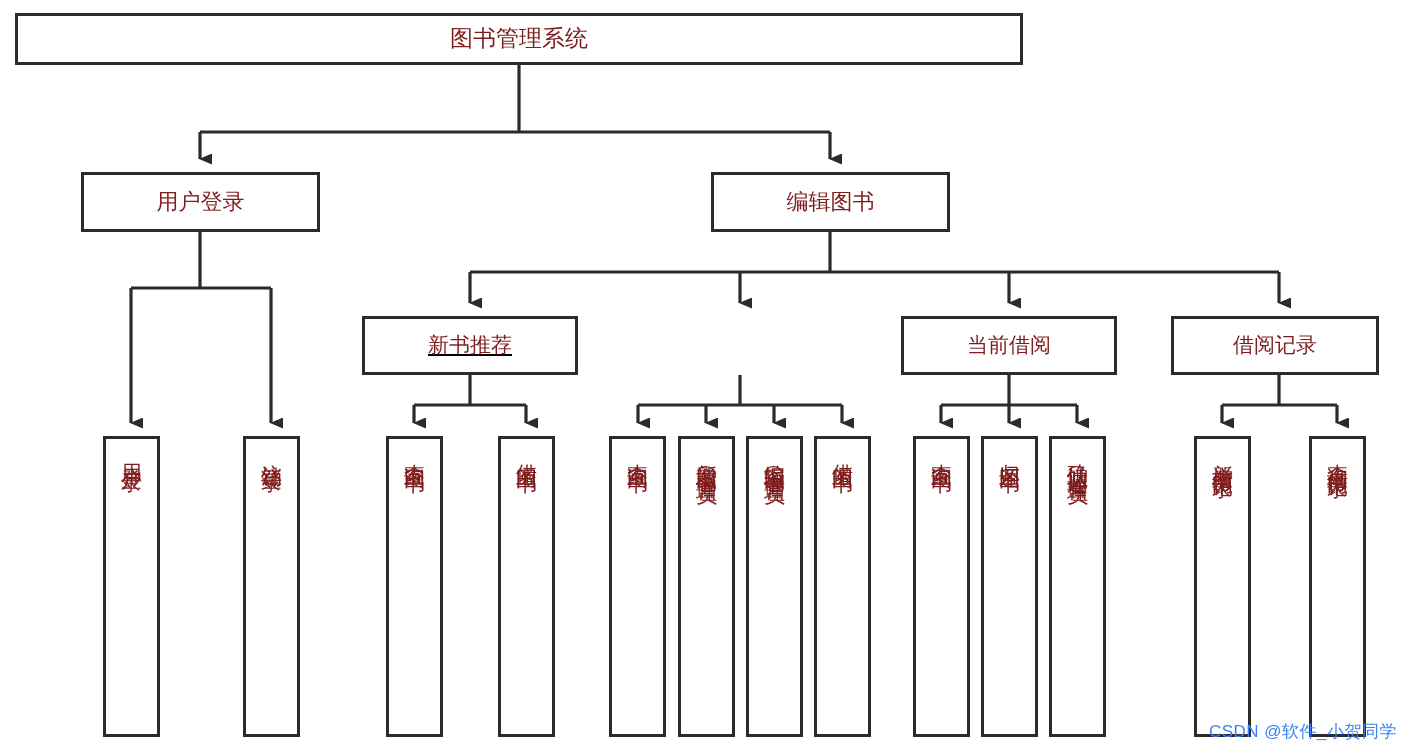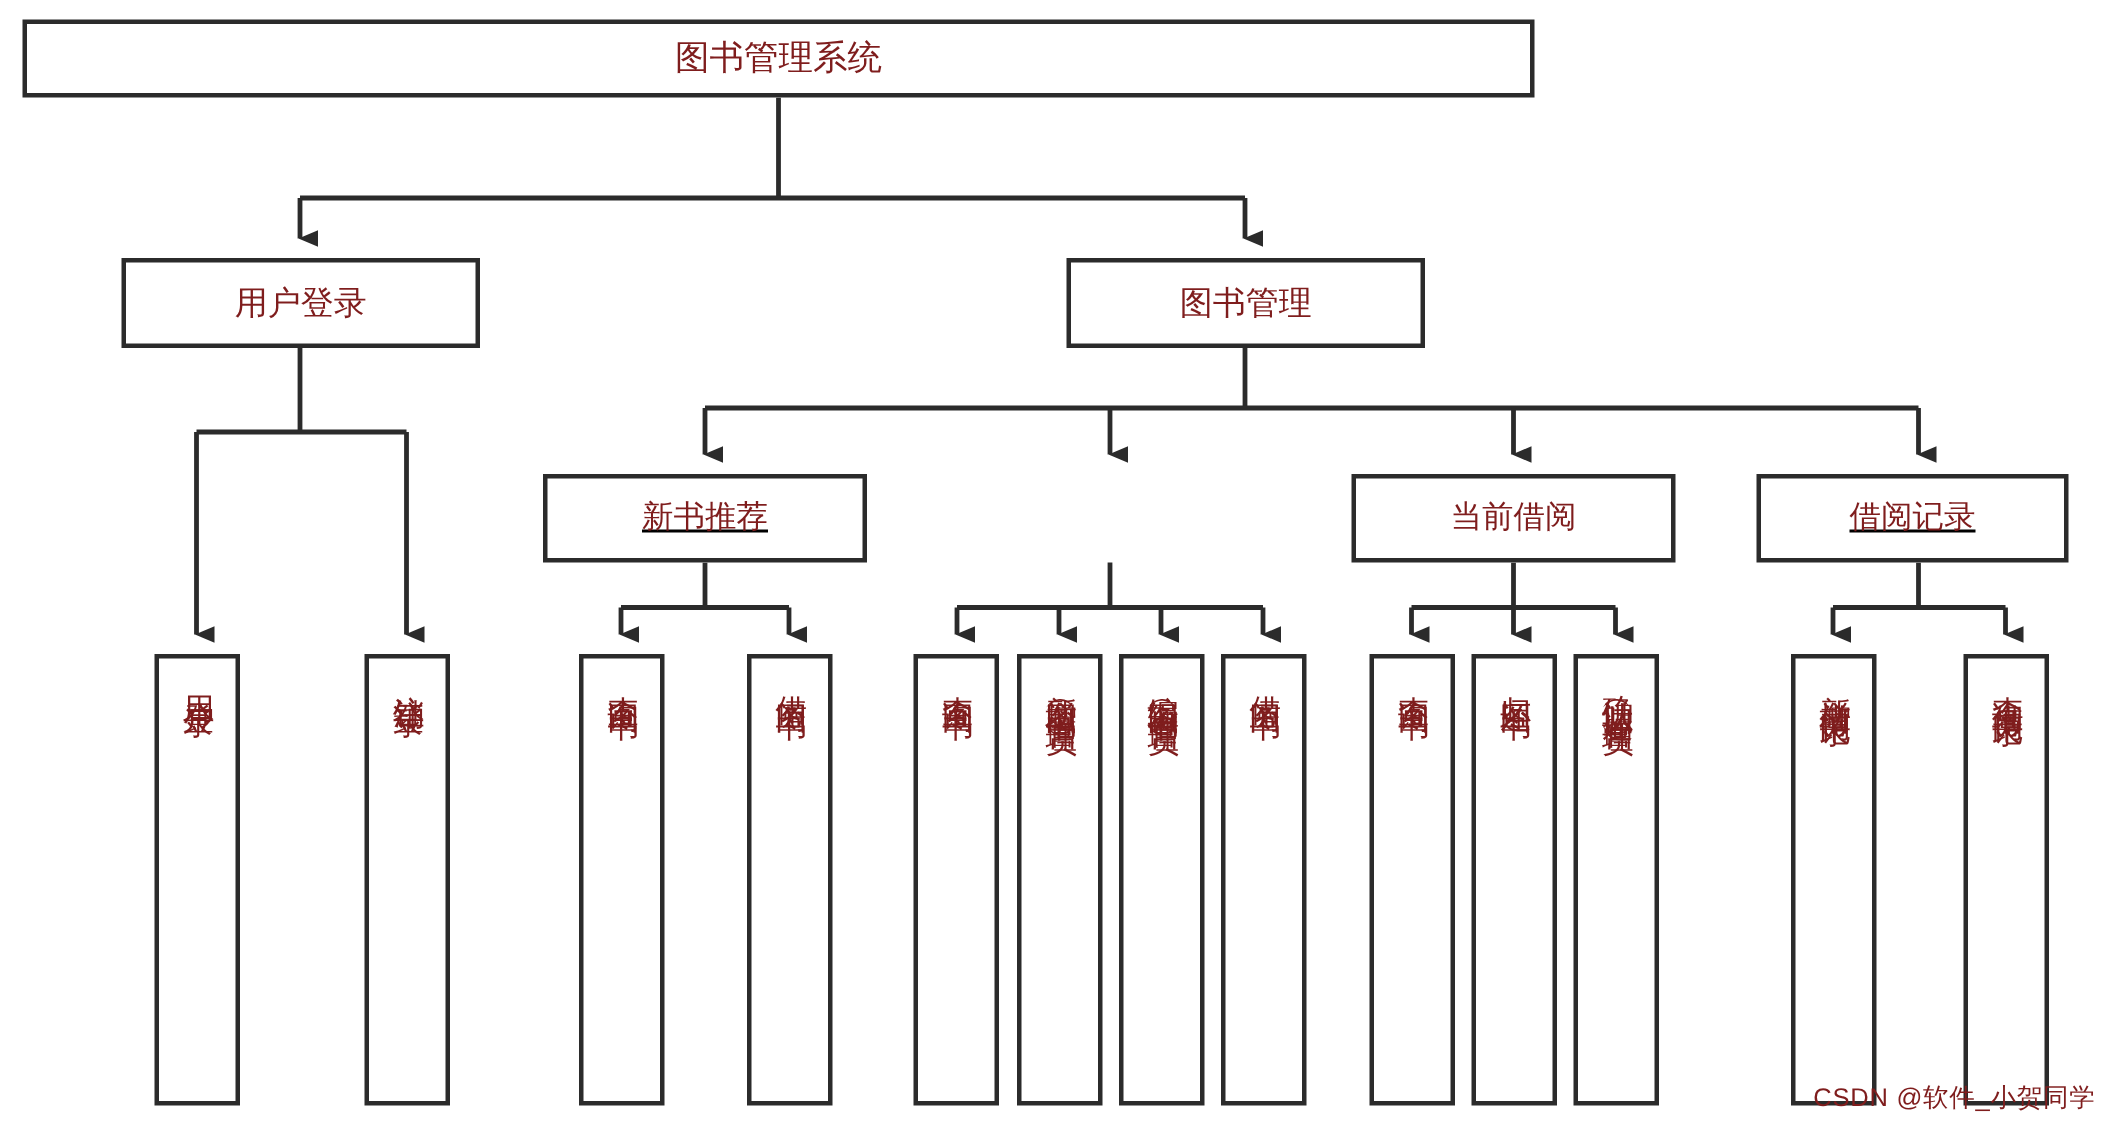--- a/index.html
+++ b/index.html
@@ -16,21 +16,21 @@
 
   .lvl0 .lbl{font-size:23px;}
   .lvl1 .lbl{font-size:22px;}
   .lvl2 .lbl{font-size:21px;}
 
   .leaf{align-items:flex-start;justify-content:center;padding-top:8px;}
   .leaf .lbl{writing-mode:vertical-rl;text-orientation:upright;
              font-size:21px;letter-spacing:3px;line-height:1.05;}
 
   #watermark{position:absolute;right:8px;bottom:4px;font-size:17px;
-             color:#7f1d1d;letter-spacing:.5px;white-space:nowrap;}
+             color:#3b82f6;letter-spacing:.5px;white-space:nowrap;}
 </style>
 </head>
 <body>
 
 <div id="stage">
 
   <svg id="wires" viewBox="0 0 1405 747">
     <defs>
       <marker id="arw" markerWidth="11" markerHeight="13" refX="5.5" refY="12" orient="auto" markerUnits="userSpaceOnUse">
         <path d="M0,0 L11,0 L5.5,13 Z" fill="#2b2b2b"></path>
@@ -81,30 +81,30 @@
   </svg>
 
   <div class="node lvl0" style="left:15px;top:13px;width:1008px;height:52px;">
     <span class="lbl">图书管理系统</span>
   </div>
 
   <div class="node lvl1" style="left:81px;top:172px;width:239px;height:60px;">
     <span class="lbl">用户登录</span>
   </div>
   <div class="node lvl1" style="left:711px;top:172px;width:239px;height:60px;">
-    <span class="lbl">图书管理</span>
+    <span class="lbl">编辑图书</span>
   </div>
 
   <div class="node lvl2" style="left:362px;top:316px;width:216px;height:59px;text-decoration:underline;">
     <span class="lbl">新书推荐</span>
   </div>
   <div class="node lvl2" style="left:901px;top:316px;width:216px;height:59px;">
     <span class="lbl">当前借阅</span>
   </div>
-  <div class="node lvl2" style="left:1171px;top:316px;width:208px;height:59px;text-decoration:underline;">
+  <div class="node lvl2" style="left:1171px;top:316px;width:208px;height:59px;">
     <span class="lbl">借阅记录</span>
   </div>
 
   <div class="node leaf" style="left:103px;top:436px;width:57px;height:301px;">
     <span class="lbl">用户登录</span>
   </div>
   <div class="node leaf" style="left:243px;top:436px;width:57px;height:301px;">
     <span class="lbl">注销登录</span>
   </div>
 

